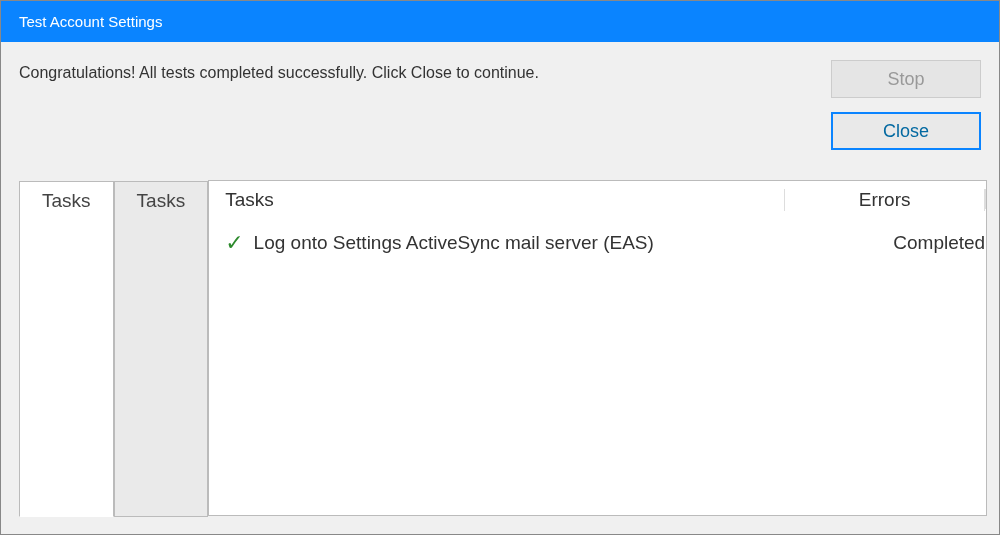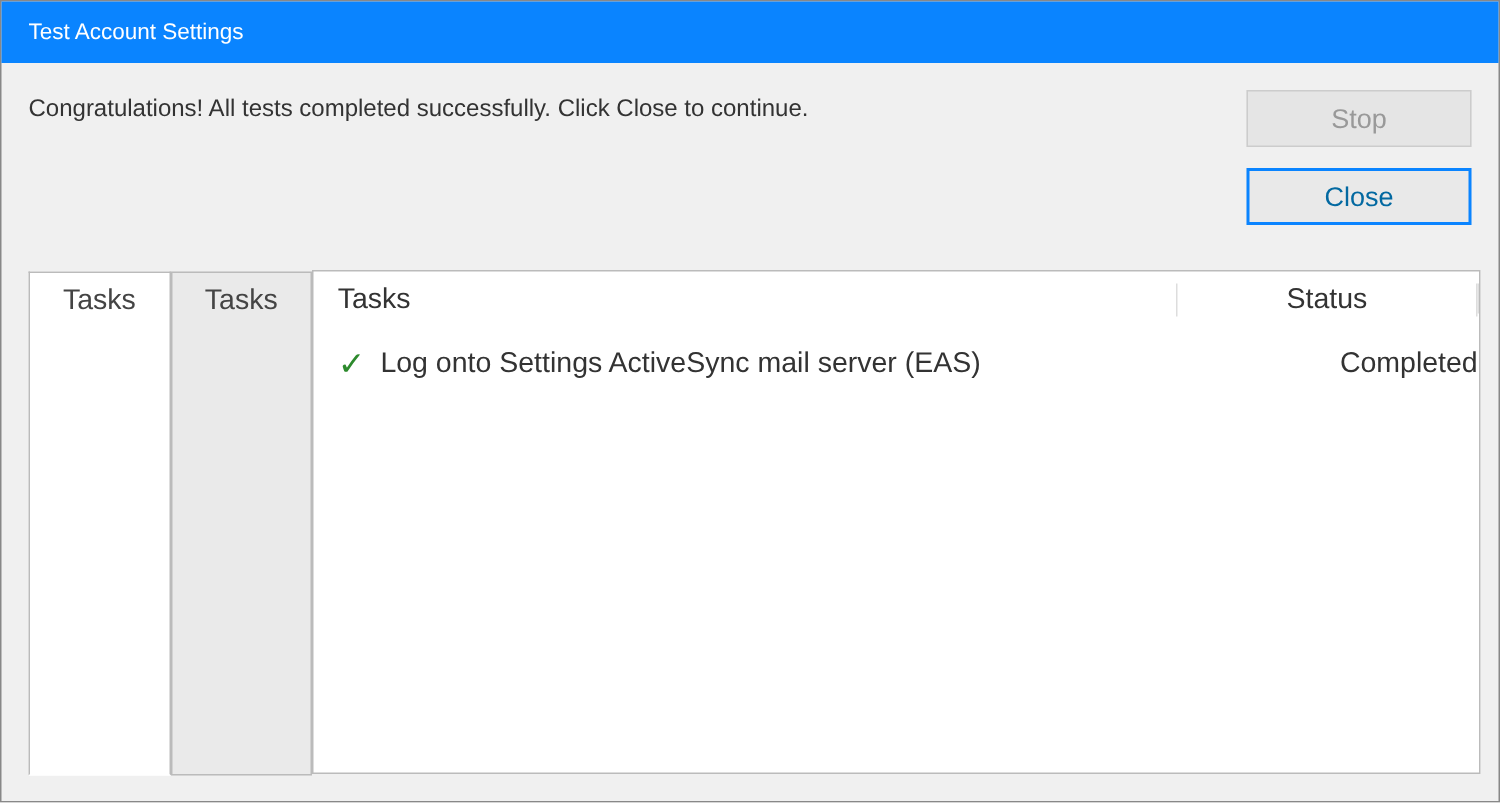--- a/index.html
+++ b/index.html
@@ -162,21 +162,21 @@
 
     <div class="tabs-section">
       <hr class="tabs-hr">
       <div class="tabs-header">
         <div class="tab tab-active">Tasks</div>
         <div class="tab">Tasks</div>
       </div>
       <div class="tab-panel">
         <div class="table-header">
           <div class="col-tasks">Tasks</div>
-          <div class="col-status">Status</div>
+          <div class="col-status">Errors</div>
           <div class="col-spacer"></div>
         </div>
         <div class="table-body">
           <div class="table-row">
             <div class="row-tasks">
               <span class="check-icon">✓</span>
               <span>Log onto Settings ActiveSync mail server (EAS)</span>
             </div>
             <div class="row-status">Completed</div>
           </div>

